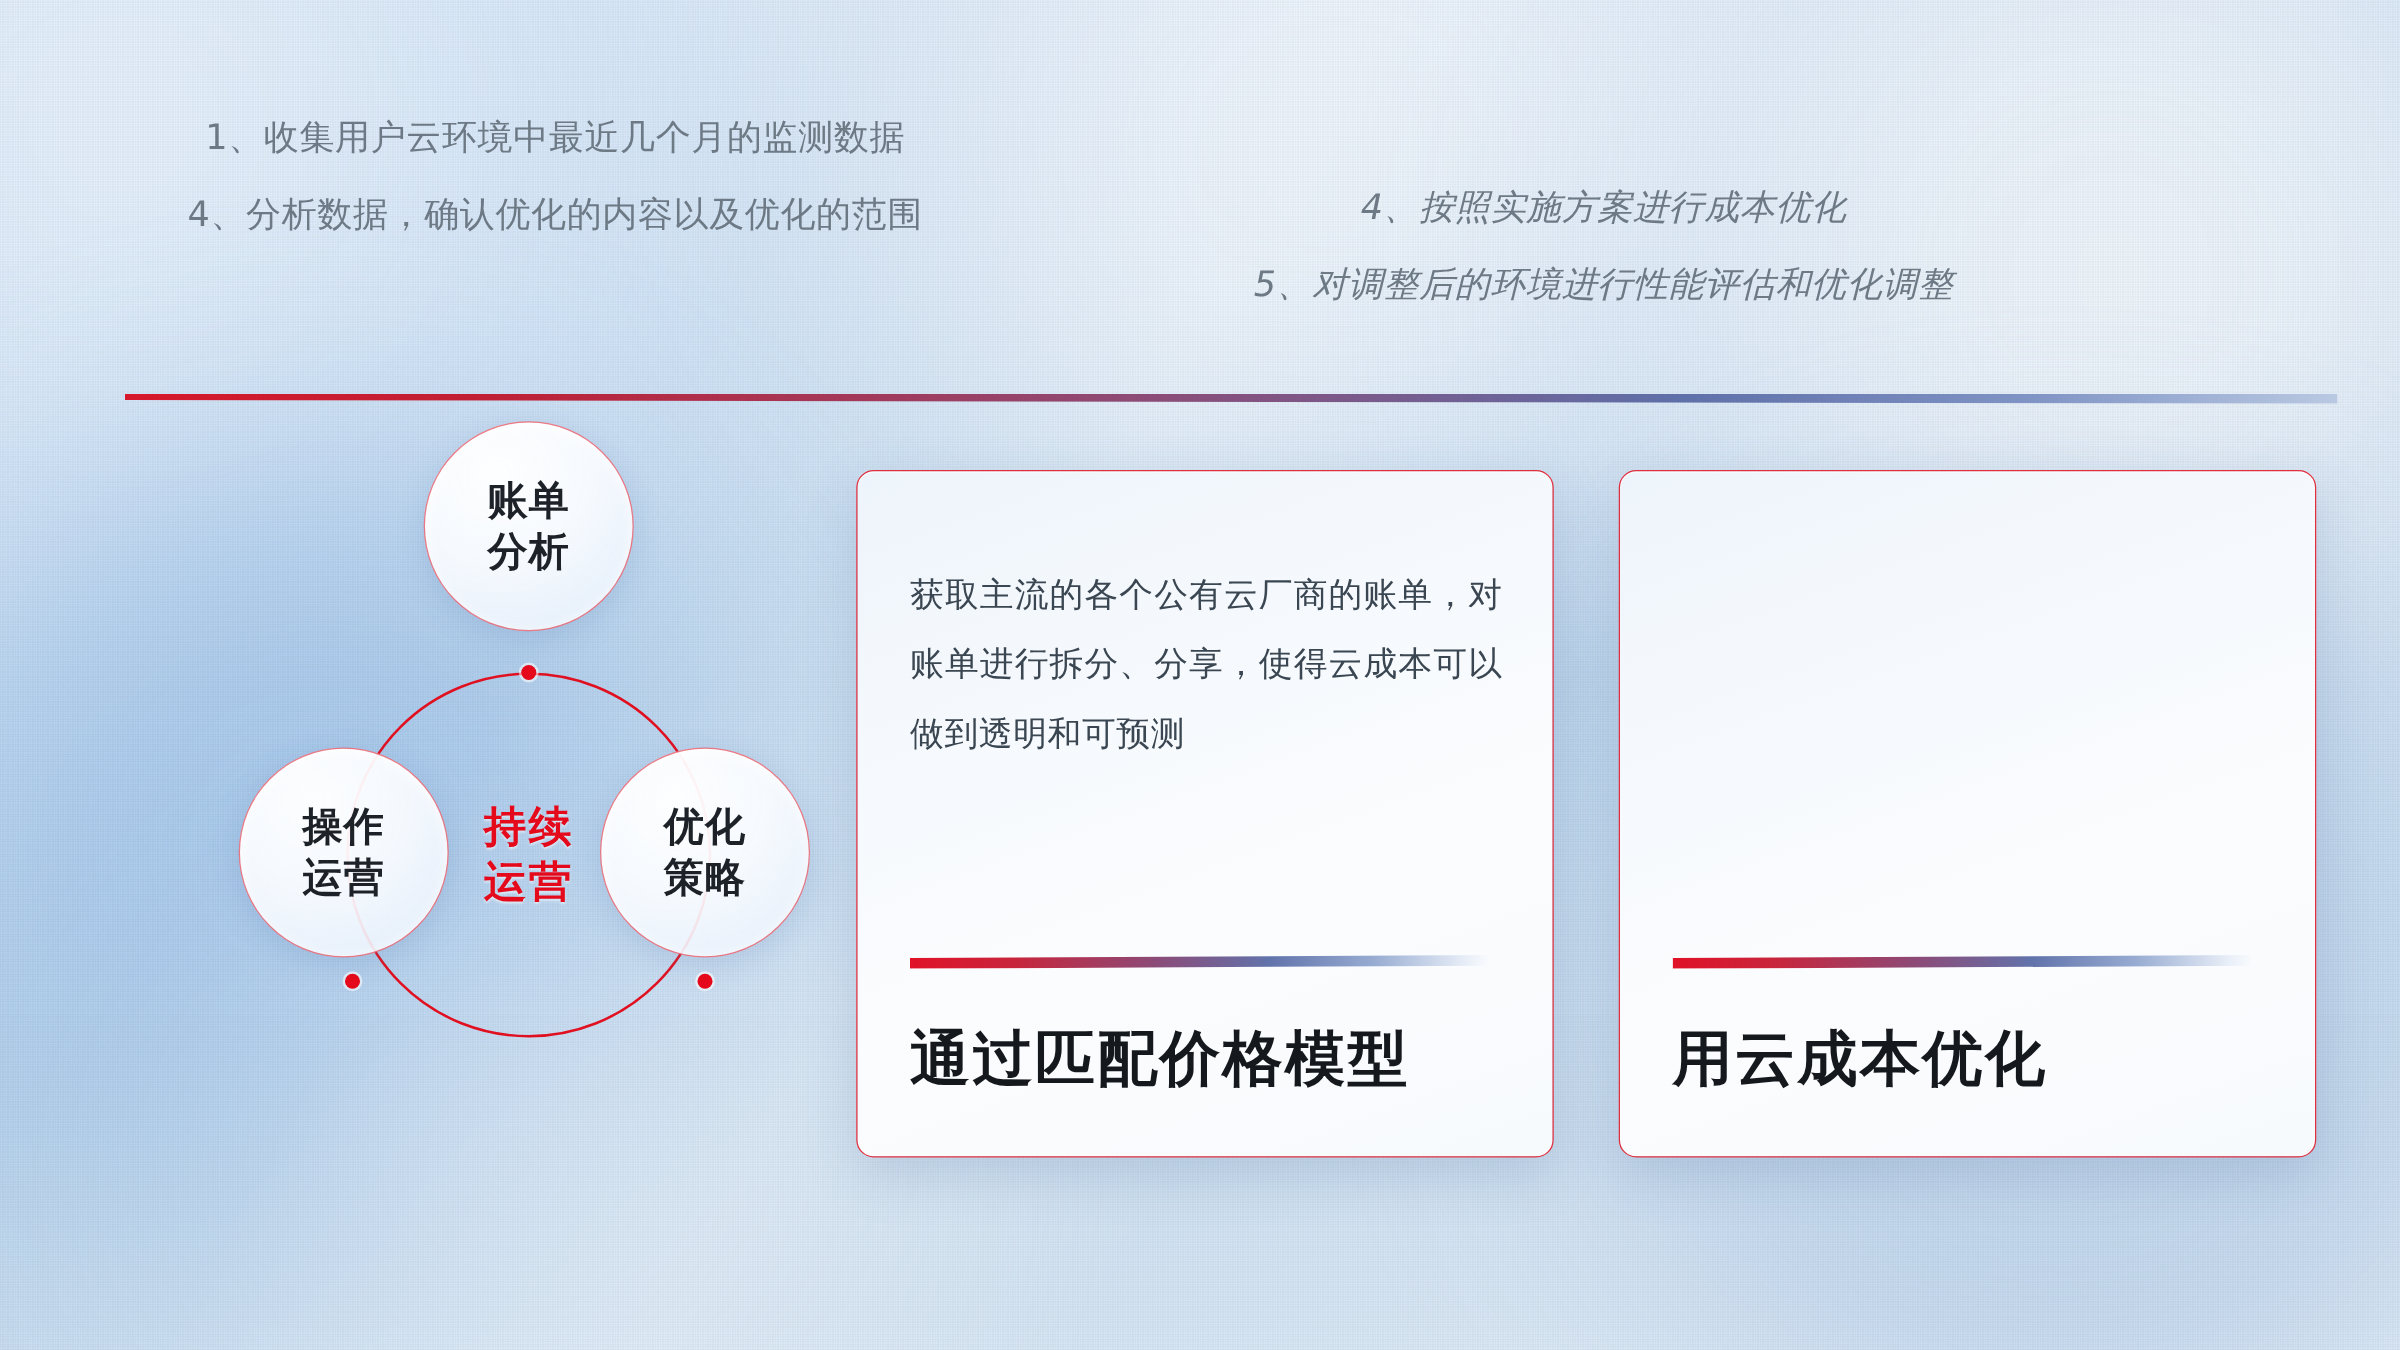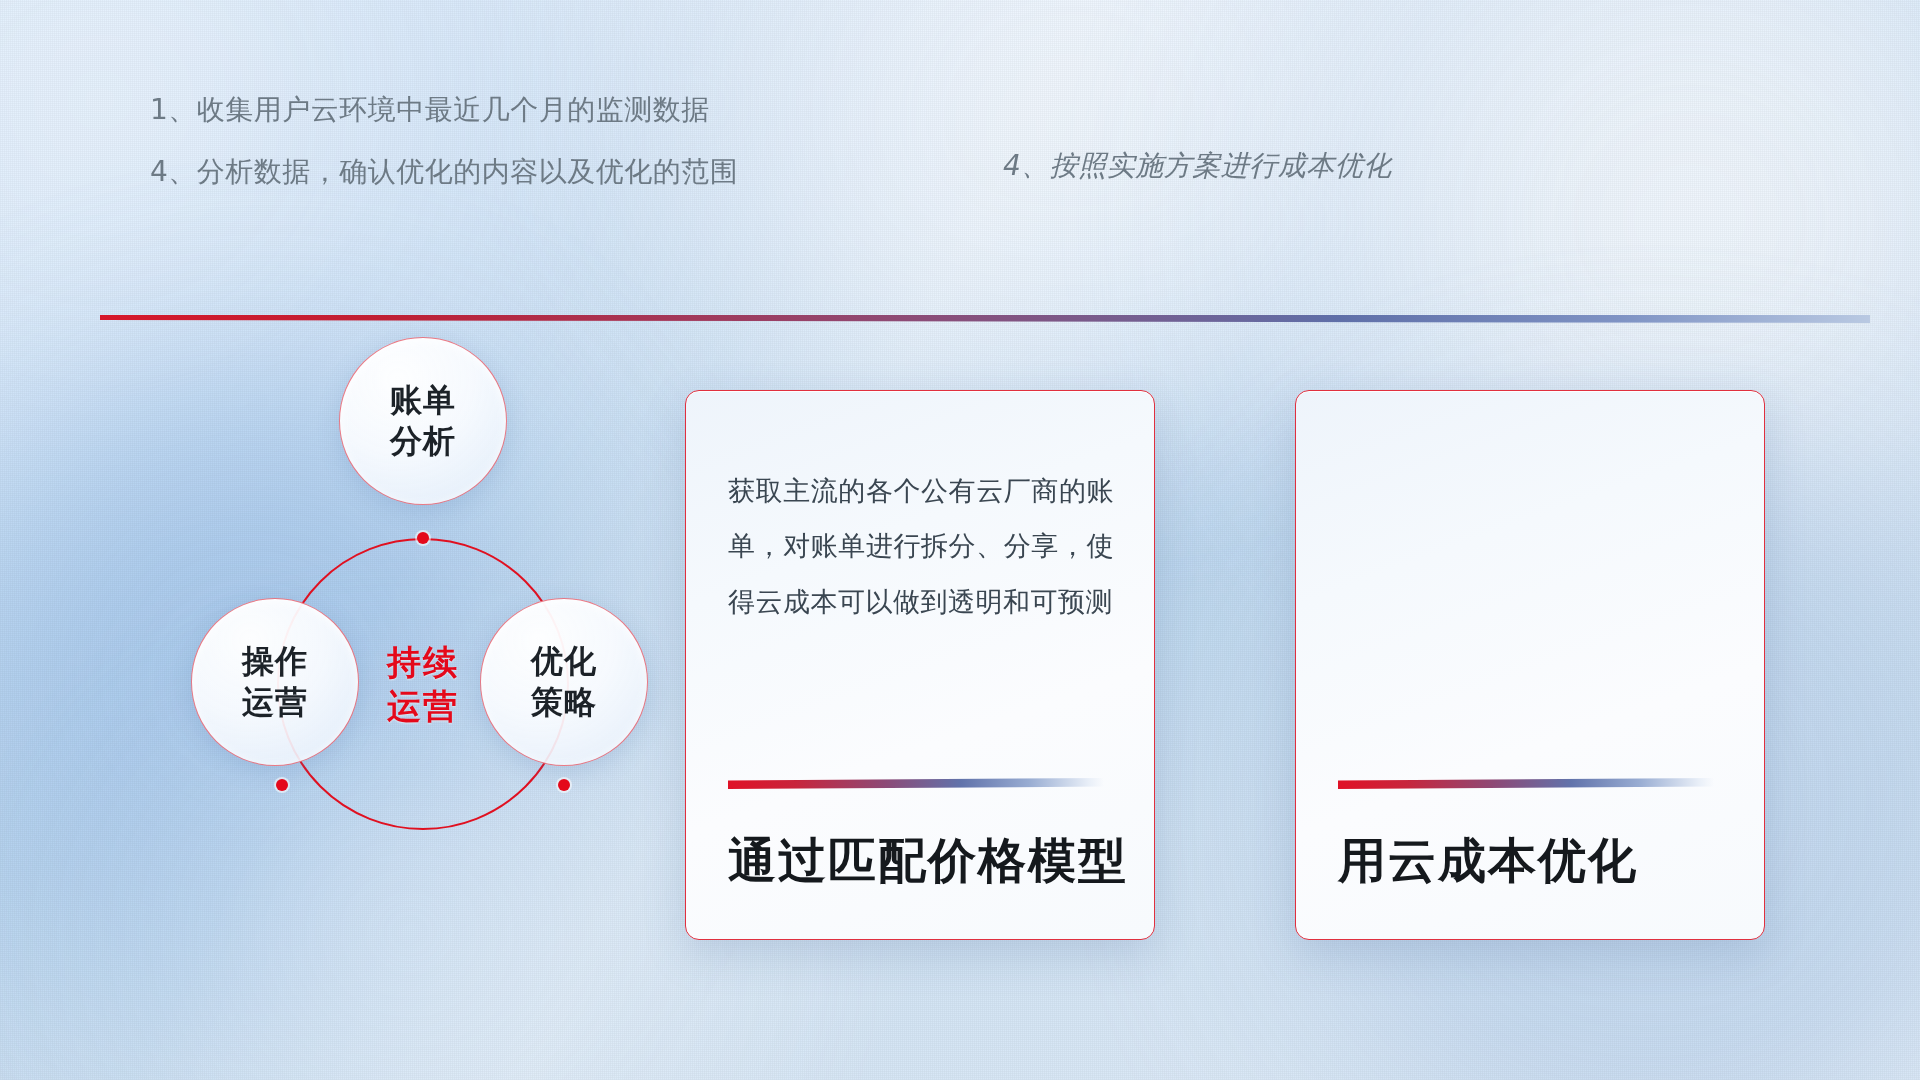--- a/index.html
+++ b/index.html
@@ -35,21 +35,21 @@
   }
   .bg-noise{
     position:absolute;inset:0;opacity:.055;
     background-image:
       repeating-linear-gradient(0deg,rgba(0,0,0,.5) 0 1px,transparent 1px 2px),
       repeating-linear-gradient(90deg,rgba(0,0,0,.5) 0 1px,transparent 1px 2px);
   }
 
   
   #steps{position:absolute;left:0;top:0;width:1920px;}
-  .step-col{position:absolute;}
+  .step-col{position:absolute;text-align:center;}
   .col-left{left:150px;top:96px;}
   .col-right{left:1003px;top:152px;font-style:italic;}
   .step-line{
     font-size:28px;color:#6d7a85;line-height:1;
     margin-bottom:34px;white-space:nowrap;letter-spacing:.5px;
     font-family:"DejaVu Sans","Liberation Sans",sans-serif;
     font-weight:400;
   }
 
   
@@ -98,21 +98,21 @@
   .node-dot{
     position:absolute;width:12px;height:12px;border-radius:50%;
     background:#e4091b;box-shadow:0 0 0 2px rgba(255,255,255,.55);
   }
   .dot-top{left:337px;top:177px;}
   .dot-left{left:196px;top:424px;}
   .dot-right{left:478px;top:424px;}
 
   
   .card{
-    position:absolute;top:390px;width:470px;height:550px;
+    position:absolute;top:376px;width:558px;height:550px;
     border-radius:14px;
     border:1.6px solid #e0303f;
     background:linear-gradient(160deg,#eef4fb 0%,#f5f9fd 30%,#fbfcfe 62%,#f7fafd 100%);
     box-shadow:0 14px 40px rgba(90,125,170,.22), inset 0 1px 0 rgba(255,255,255,.9);
     box-sizing:border-box;
     overflow:hidden;
   }
   .card-1{left:685px;}
   .card-2{left:1295px;}
   .card-inner{
@@ -158,20 +158,21 @@
   <div class="bg-noise"></div>
 </div>
 
 <div id="steps">
   <div class="step-col col-left">
     <div class="step-line">1、收集用户云环境中最近几个月的监测数据</div>
     <div class="step-line">4、分析数据，确认优化的内容以及优化的范围</div>
   </div>
   <div class="step-col col-right">
     <div class="step-line">4、按照实施方案进行成本优化</div>
+    <div class="step-line">5、对调整后的环境进行性能评估和优化调整</div>
   </div>
 </div>
 
 <div id="top-rule">
   <div class="rule-shape"></div>
 </div>
 
 <div id="venn">
   <div class="big-ring"></div>
 

